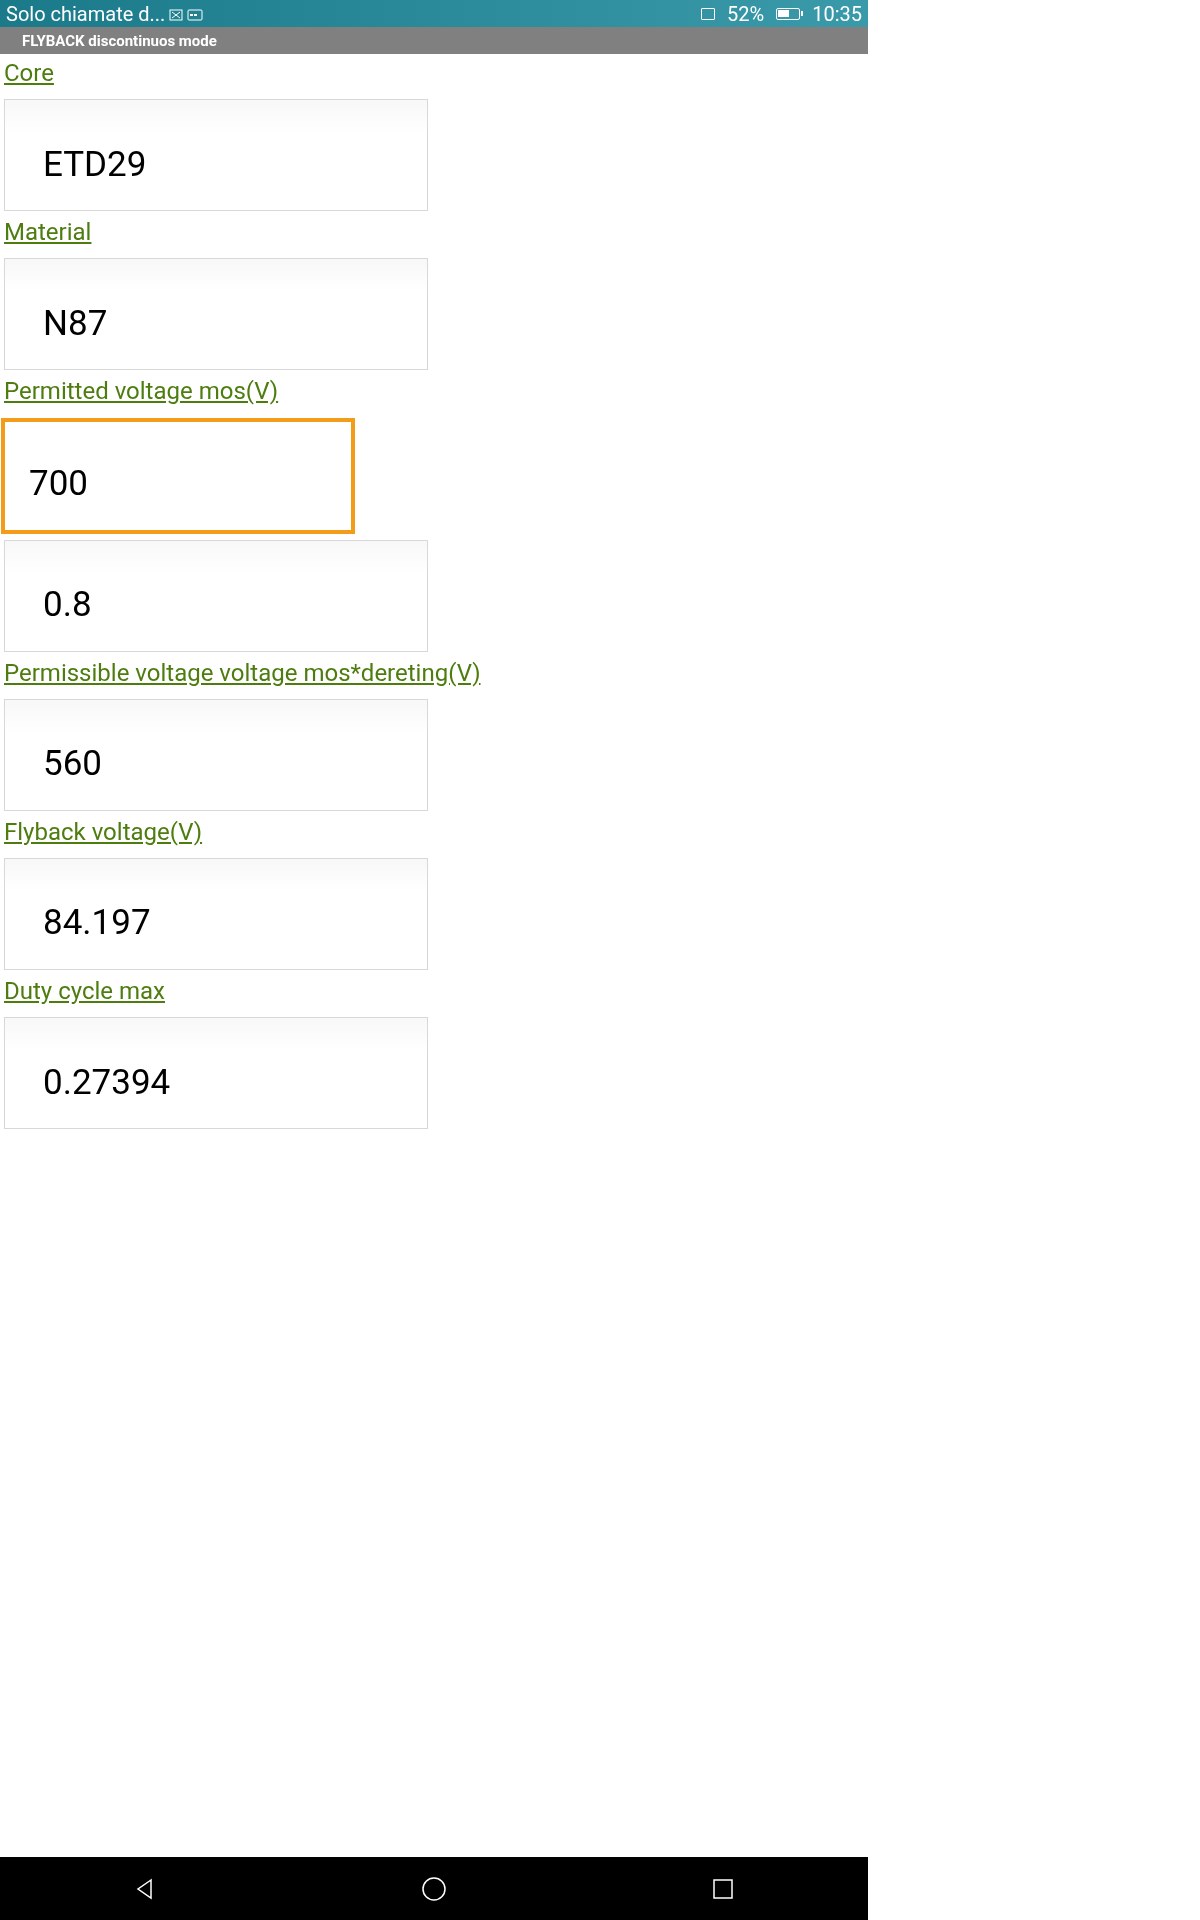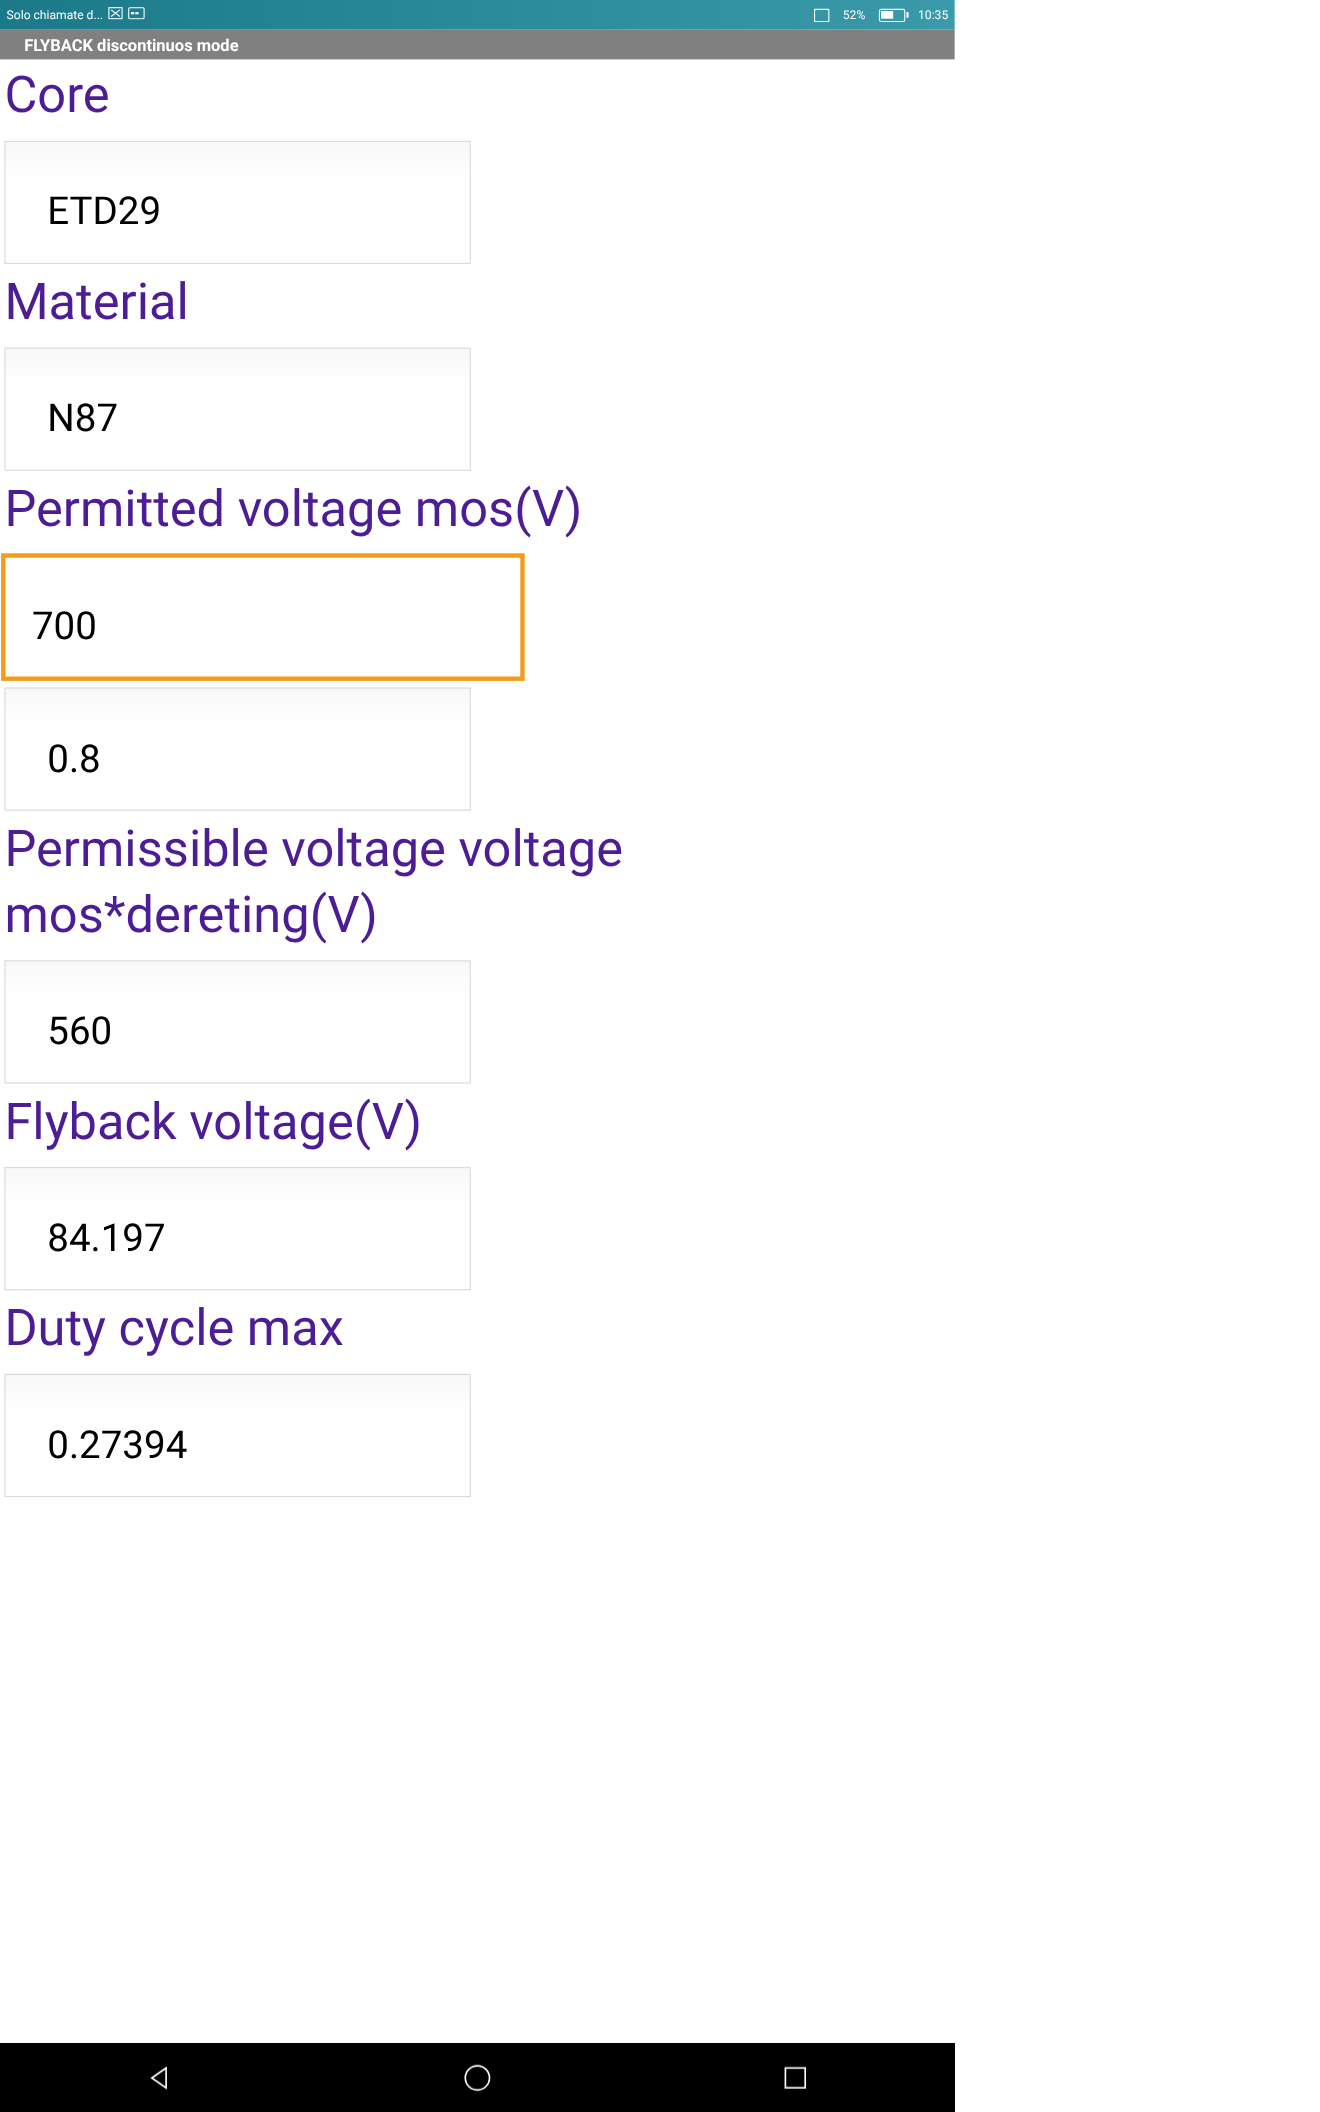--- a/index.html
+++ b/index.html
@@ -15,21 +15,21 @@
     overflow: hidden;
   }
   .status-bar {
     height: 27px;
     background: linear-gradient(to right, #1a7a8a 0%, #2a8a9a 50%, #3a9aaa 100%);
     display: flex;
     align-items: center;
     justify-content: space-between;
     padding: 0 6px;
     color: #ffffff;
-    font-size: 11px;
+    font-size: 20px;
   }
   .status-left {
     display: flex;
     align-items: center;
     gap: 4px;
   }
   .status-right {
     display: flex;
     align-items: center;
     gap: 12px;
@@ -44,42 +44,43 @@
     display: flex;
     align-items: center;
   }
   .content {
     padding: 4px 4px 0 4px;
   }
   .field-group {
     margin-bottom: 6px;
   }
   .field-label {
-    font-size: 46px;
-    color: #4c1d95;
+    font-size: 24px;
+    color: #4d7c0f;
     font-weight: 400;
     padding-left: 0px;
     line-height: 1.3;
     margin-bottom: 10px;
+    text-decoration: underline;
   }
   .field-input {
     width: 424px;
     height: 112px;
     border: 1px solid #d8d8d8;
     background: linear-gradient(to bottom, #f8f8f8 0%, #ffffff 30%);
     font-size: 35px;
     padding: 18px 22px 0 38px;
     color: #000;
     outline: none;
     display: block;
     font-family: inherit;
   }
   .field-input.focused {
     border: 4px solid #f39c1a;
-    width: 476px;
+    width: 354px;
     height: 116px;
     margin-left: -3px;
     background: #ffffff;
     padding: 16px 22px 0 24px;
   }
   .nav-bar {
     position: fixed;
     bottom: 0;
     left: 0;
     width: 868px;

